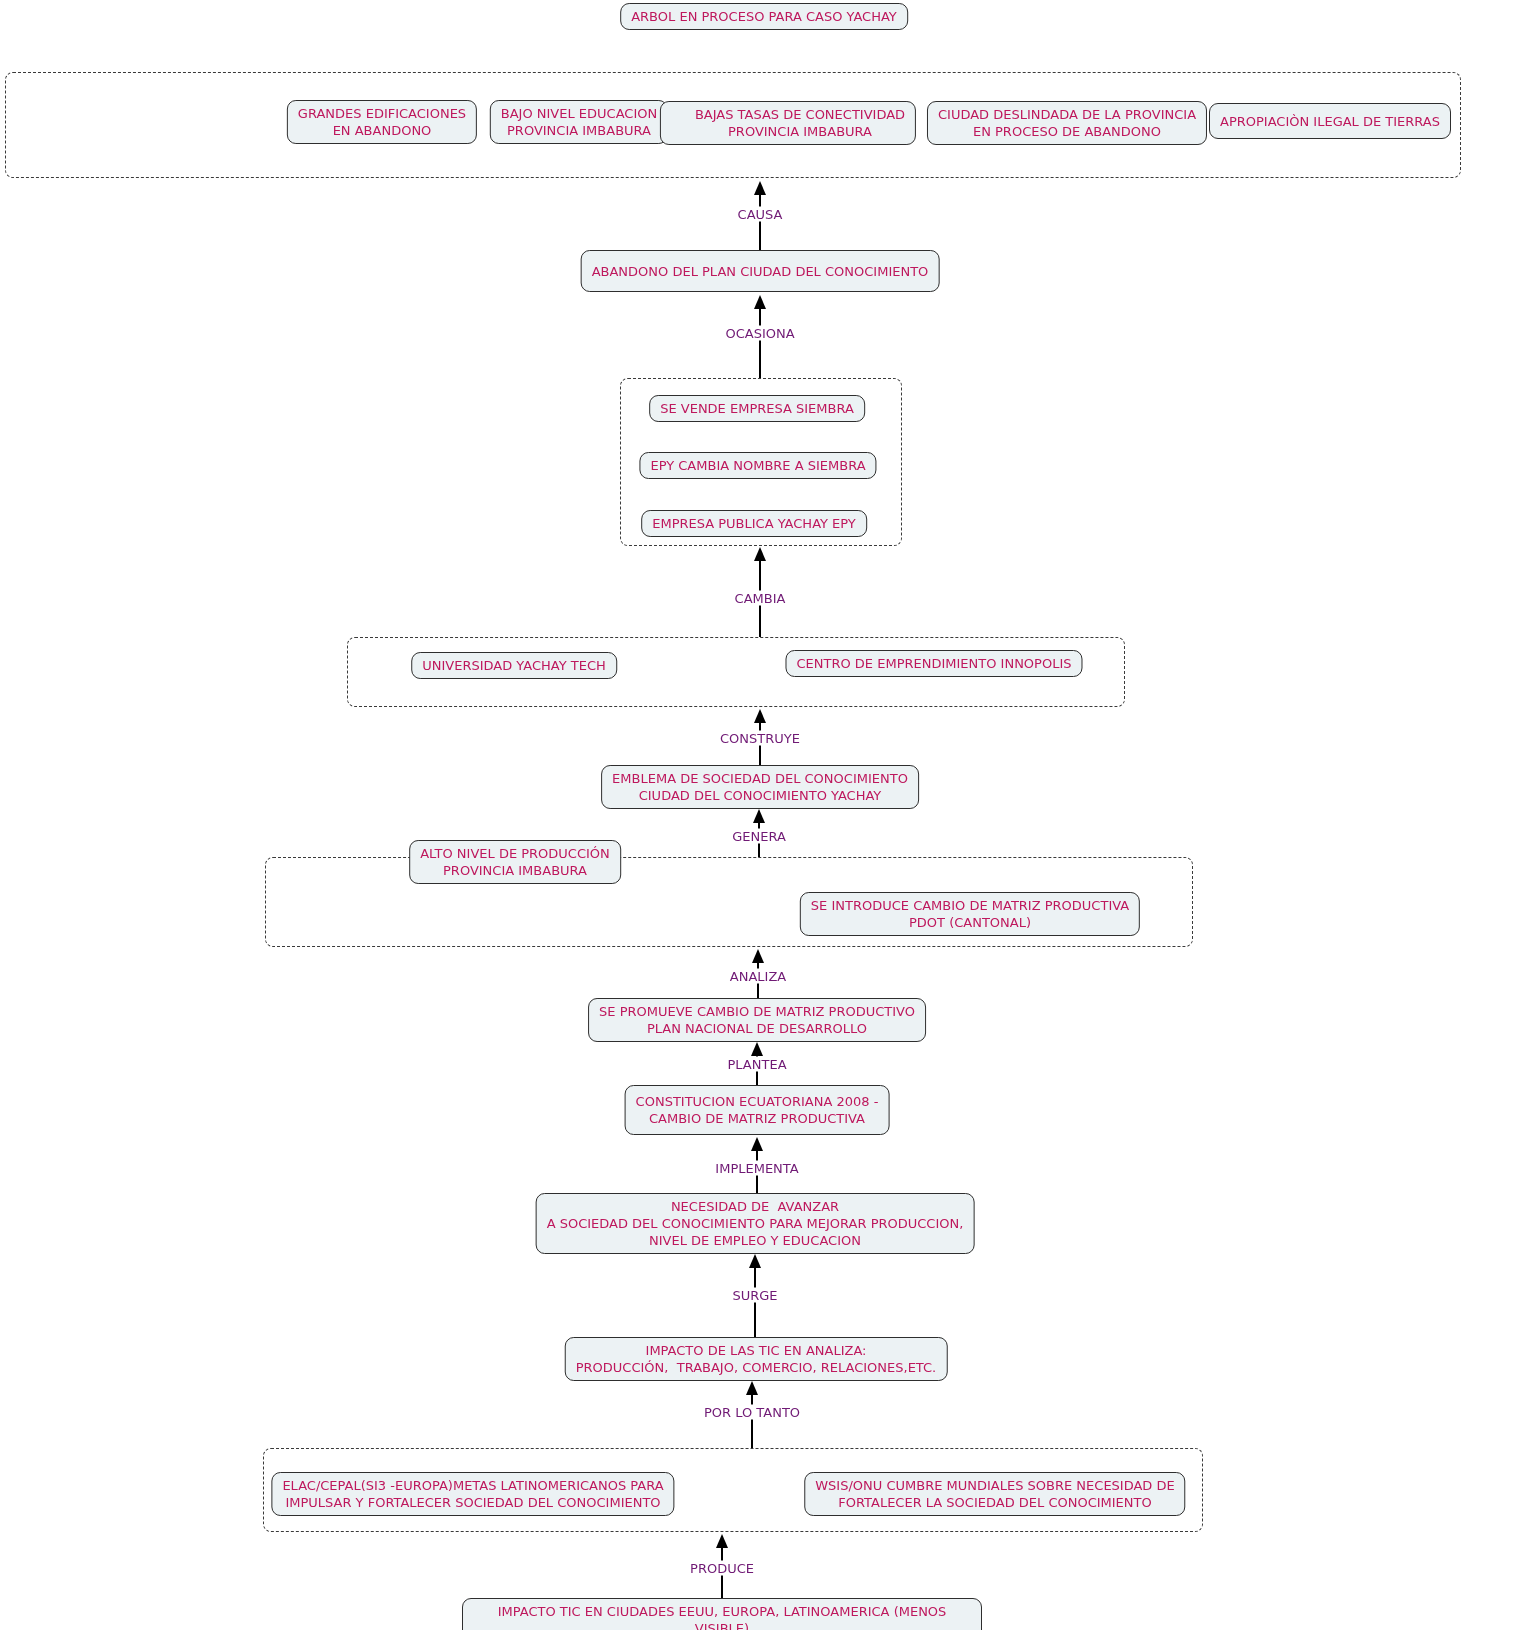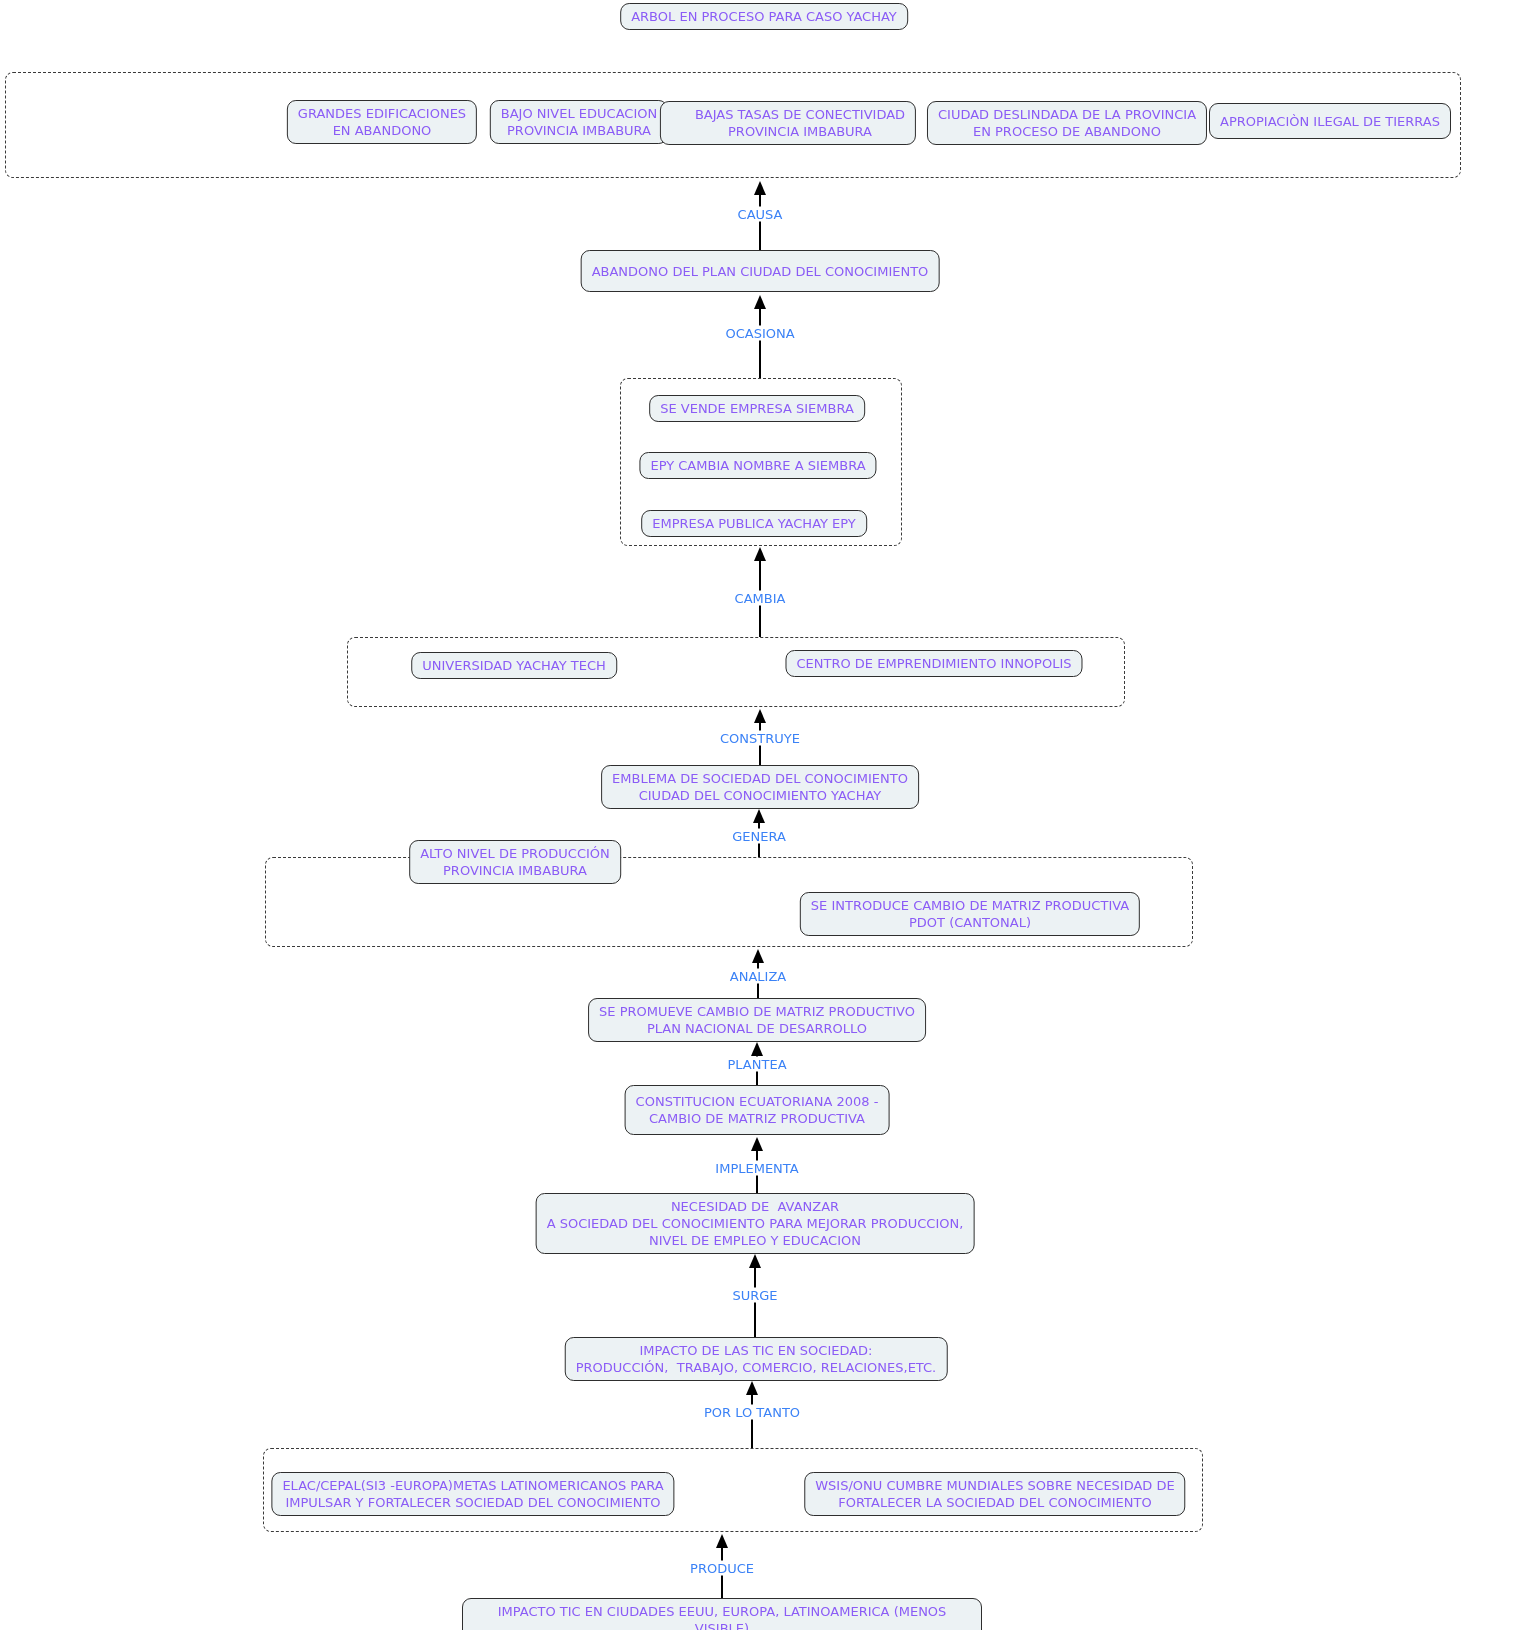--- a/index.html
+++ b/index.html
@@ -19,21 +19,21 @@
     width: max-content;
     max-width: 520px;
     background: var(--node-fill, #ecf2f4);
     border: 1.4px solid var(--node-border, #2e2e2e);
     border-radius: 9px;
     padding: 4px 10px;
     font-size: 13px;
     line-height: 17px;
     text-align: center;
     white-space: pre-wrap;
-    color: #8b5cf6;
+    color: #be185d;
     display: flex;
     align-items: center;
     justify-content: center;
     box-sizing: border-box;
     z-index: 3;
   }
   .group {
     position: absolute;
     border: 1.4px dashed #3a3a3a;
     border-radius: 8px;
@@ -55,21 +55,21 @@
     border-bottom: 14px solid #000;
     transform: translateX(-50%);
     z-index: 2;
   }
   .edge-label {
     position: absolute;
     transform: translate(-50%, -50%);
     background: #fff;
     padding: 0 4px;
     font-size: 13px;
-    color: #3b82f6;
+    color: #701a75;
     white-space: nowrap;
     z-index: 4;
   }
 </style>
 </head>
 <body style="background: rgb(255, 255, 255);">
 
 <div id="canvas">
     <div class="group" style="left: 5px; top: 72px; width: 1456px; height: 106px;"></div>
     <div class="group" style="left: 620px; top: 378px; width: 282px; height: 168px;"></div>
@@ -131,20 +131,20 @@
 PROVINCIA IMBABURA</div>
     <div class="node" style="left: 958px; top: 892px; margin-left: 12px;">SE INTRODUCE CAMBIO DE MATRIZ PRODUCTIVA
 PDOT (CANTONAL)</div>
     <div class="node" style="left: 757px; top: 998px;">SE PROMUEVE CAMBIO DE MATRIZ PRODUCTIVO
 PLAN NACIONAL DE DESARROLLO</div>
     <div class="node" style="left: 757px; top: 1085px; min-height: 50px;">CONSTITUCION ECUATORIANA 2008 -
 CAMBIO DE MATRIZ PRODUCTIVA</div>
     <div class="node" style="left: 755px; top: 1193px;">NECESIDAD DE  AVANZAR
 A SOCIEDAD DEL CONOCIMIENTO PARA MEJORAR PRODUCCION,
 NIVEL DE EMPLEO Y EDUCACION</div>
-    <div class="node" style="left: 756px; top: 1337px;">IMPACTO DE LAS TIC EN SOCIEDAD:
+    <div class="node" style="left: 756px; top: 1337px;">IMPACTO DE LAS TIC EN ANALIZA:
 PRODUCCIÓN,  TRABAJO, COMERCIO, RELACIONES,ETC.</div>
     <div class="node" style="left: 473px; top: 1472px;">ELAC/CEPAL(SI3 -EUROPA)METAS LATINOMERICANOS PARA
 IMPULSAR Y FORTALECER SOCIEDAD DEL CONOCIMIENTO</div>
     <div class="node" style="left: 995px; top: 1472px;">WSIS/ONU CUMBRE MUNDIALES SOBRE NECESIDAD DE
 FORTALECER LA SOCIEDAD DEL CONOCIMIENTO</div>
     <div class="node" style="left: 722px; top: 1598px;">IMPACTO TIC EN CIUDADES EEUU, EUROPA, LATINOAMERICA (MENOS VISIBLE)</div>
   </div>
 
 </body></html>

